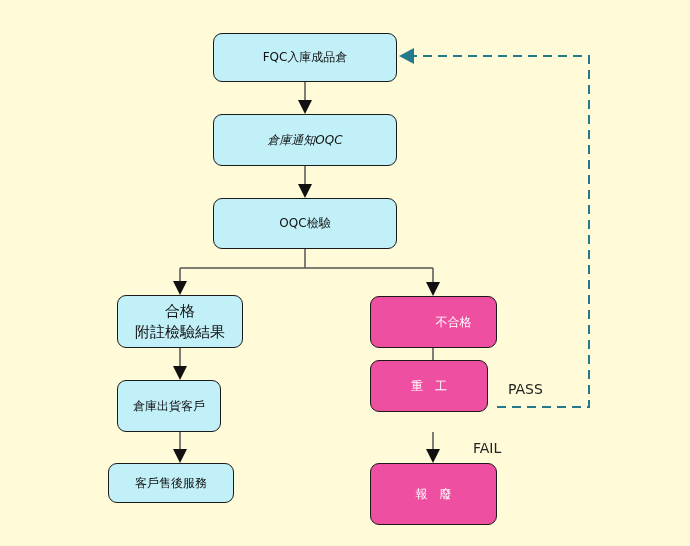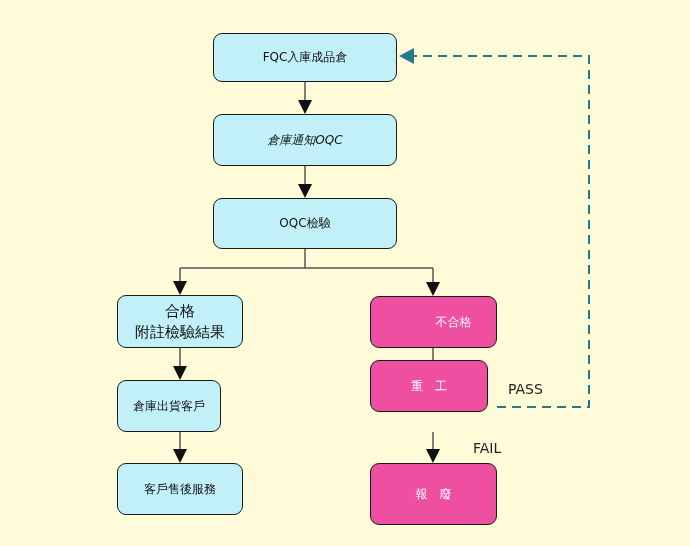--- a/index.html
+++ b/index.html
@@ -24,21 +24,21 @@
     border:1.5px solid var(--border);border-radius:9px;
     font-size:12px;text-align:center;white-space:pre-line;line-height:1.35;
   }
   .process{background:var(--process);color:var(--text-dark);}
   .alert{background:var(--alert);color:var(--text-light);}
   .n-fqc    {left:213px;top:33px; width:184px;height:49px;}
   .n-notify {left:213px;top:114px;width:184px;height:52px;font-style:italic;}
   .n-inspect{left:213px;top:198px;width:184px;height:51px;}
   .n-pass   {left:117px;top:295px;width:126px;height:53px;font-size:15px;}
   .n-ship   {left:117px;top:380px;width:104px;height:52px;}
-  .n-service{left:117px;top:463px;width:126px;height:52px;}
+  .n-service{left:108px;top:463px;width:126px;height:40px;}
   .n-fail   {left:370px;top:296px;width:127px;height:52px;padding-left:40px;}
   .n-rework {left:370px;top:360px;width:118px;height:52px;}
   .n-scrap  {left:370px;top:463px;width:127px;height:62px;}
   .edge-label{position:absolute;font-size:14px;color:var(--label);}
   .lbl-pass{left:508px;top:381px;}
   .lbl-fail{left:450px;top:440px;margin-left:23px;}
 </style>
 </head>
 <body>
 

